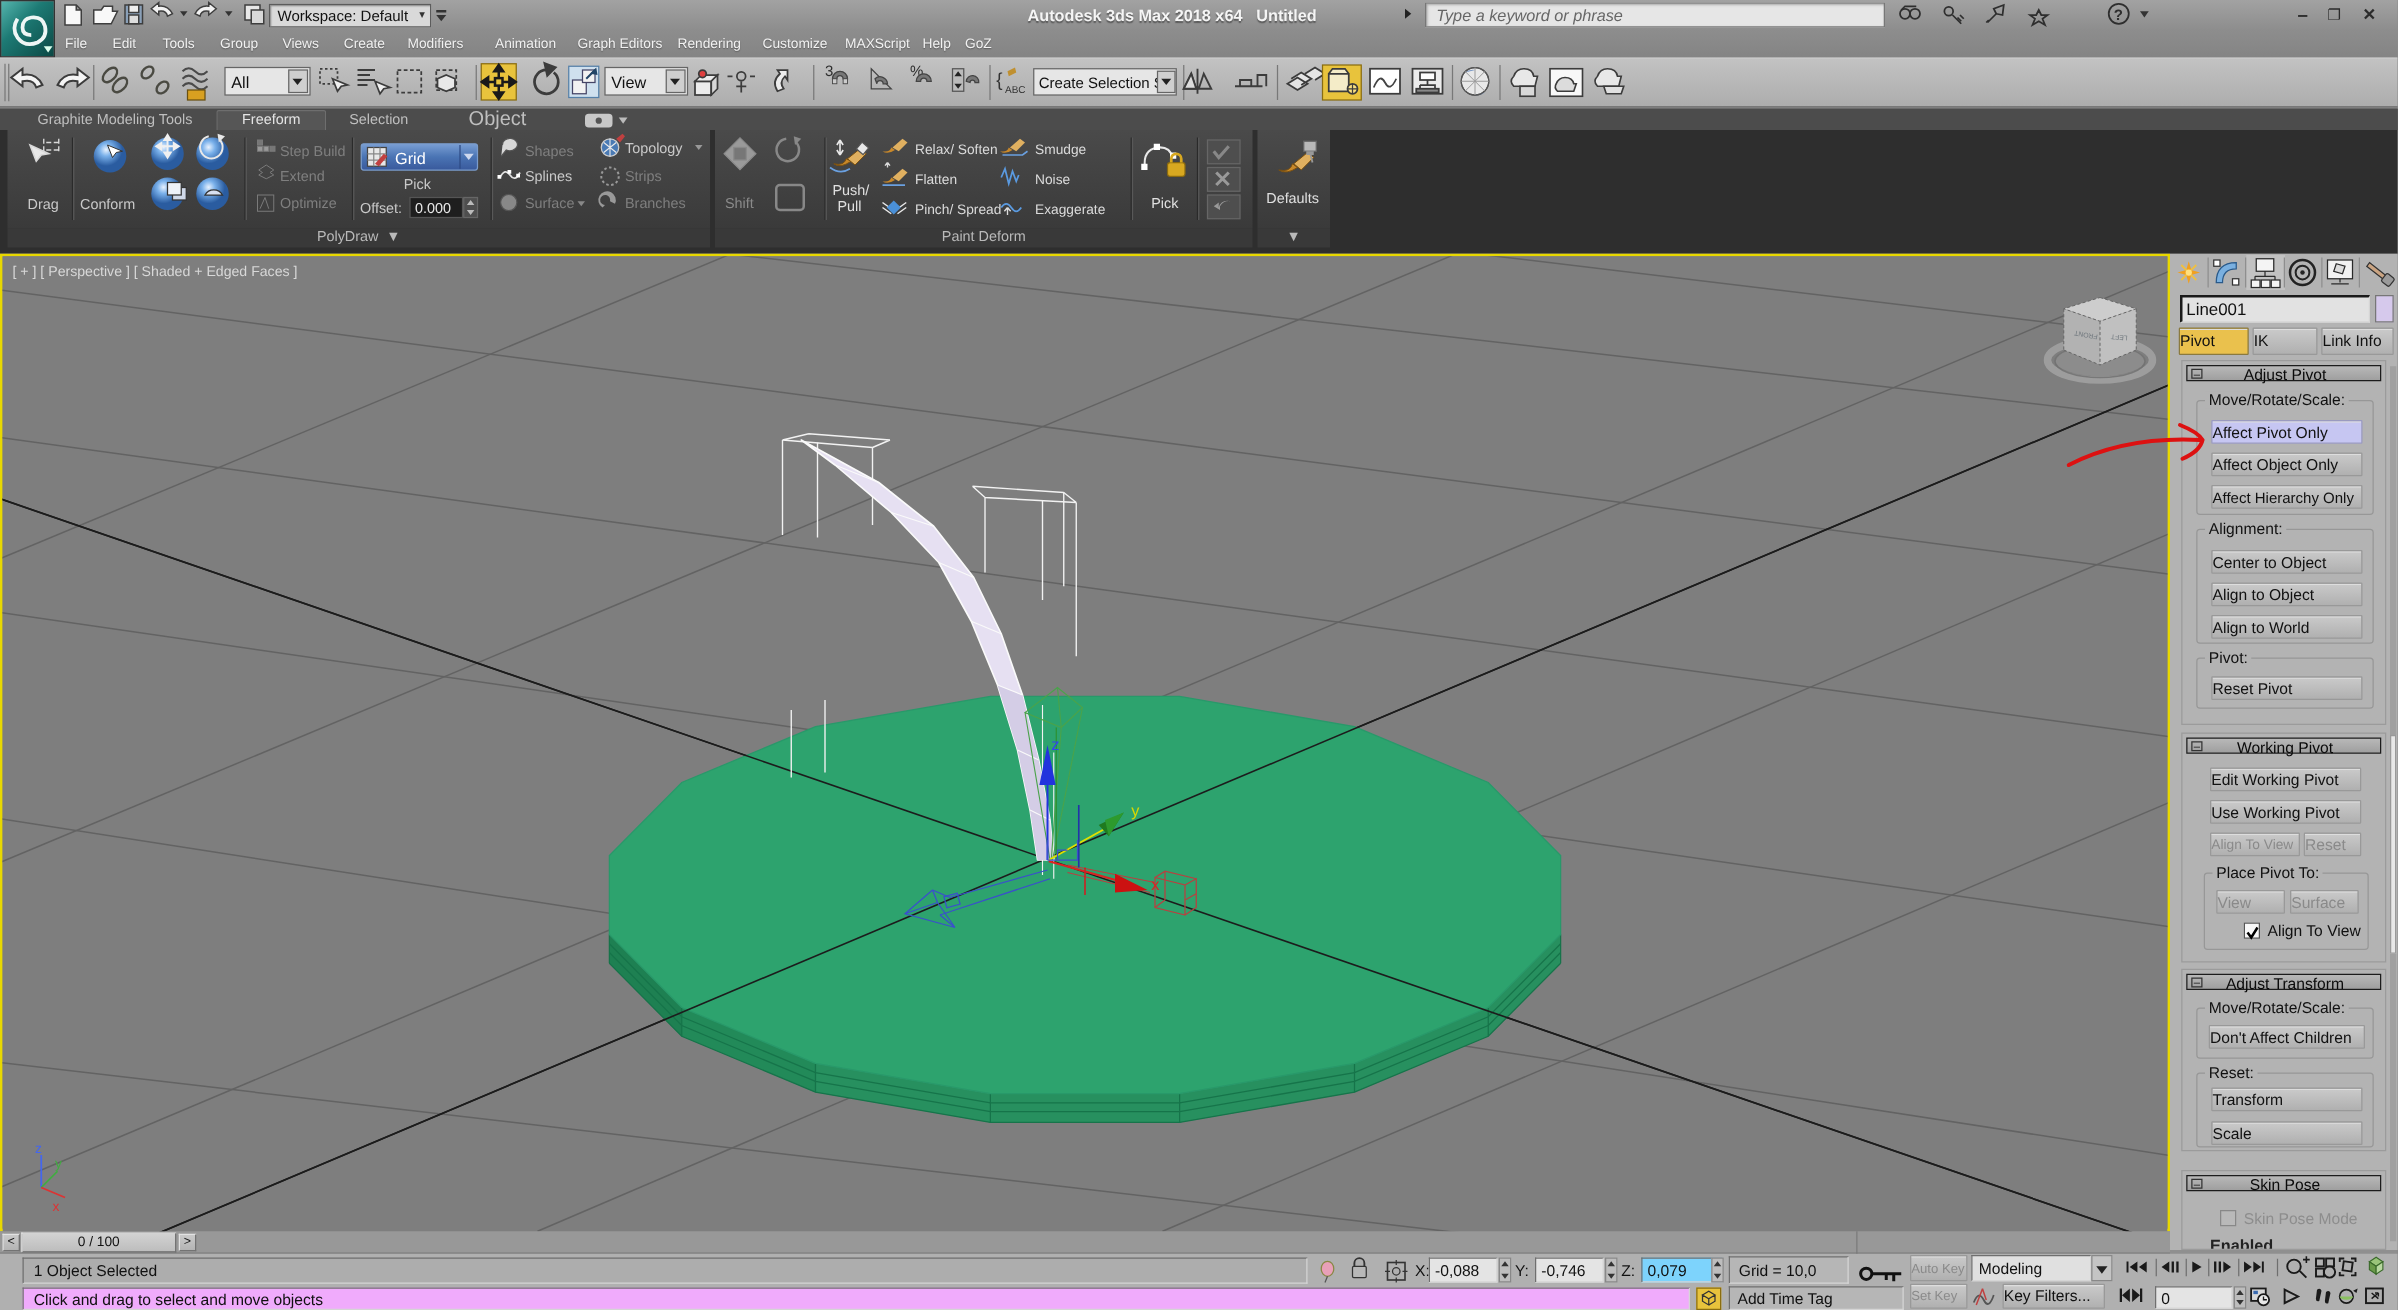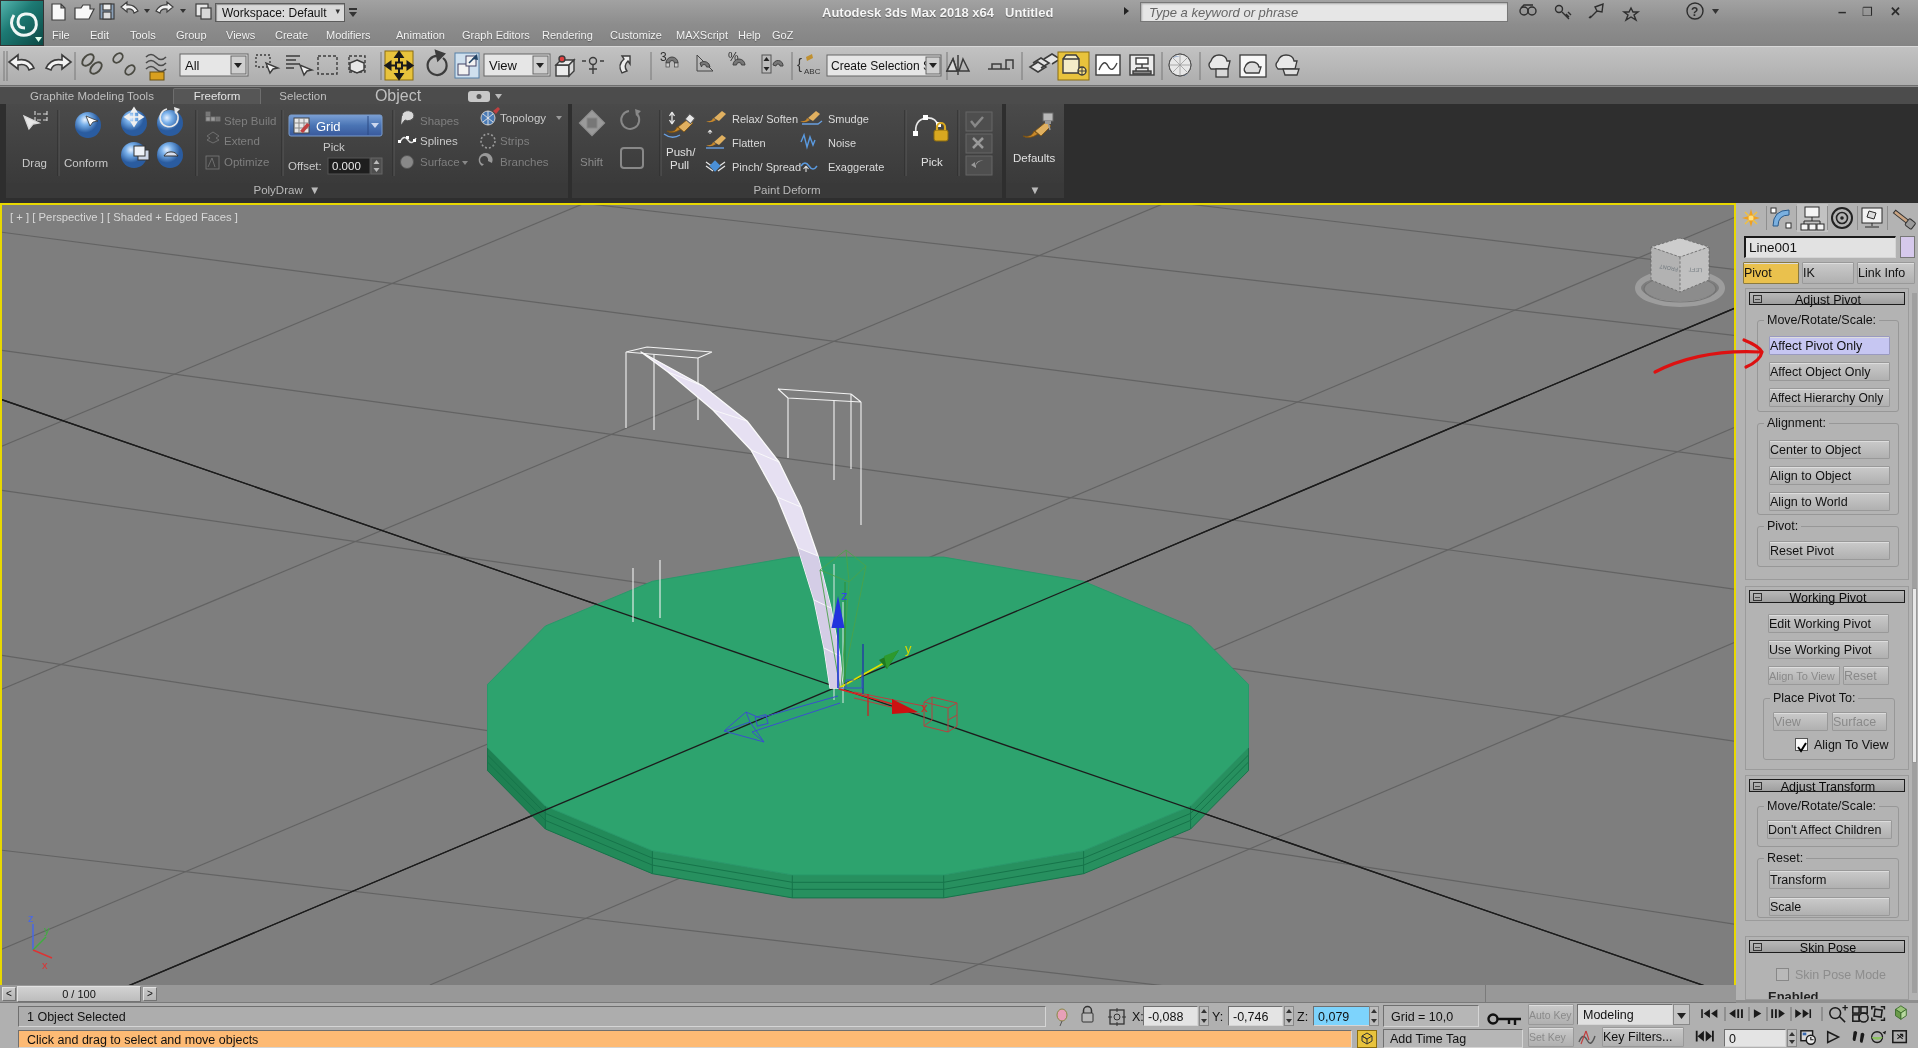--- a/index.html
+++ b/index.html
@@ -750,21 +750,21 @@
  <div class="sunken" style="left:1313px;top:21px;width:65px;height:20px;background:#7dd3fc">
       <span style="position:absolute;left:4px;top:3px;font-size:12.5px;color:#111">0,079</span>
     </div>
  <div class="abs" style="left:1369px;top:21px;width:10px;height:20px;background:#bdbdbd;border:1px solid #888"><svg width="8" height="18">
         <path d="M4 2 l-3 4 6 0z M4 16 l-3 -4 6 0z" fill="#333"></path>
       </svg></div>
  <div class="sunken" style="left:1383px;top:20px;width:96px;height:22px;background:#b6b6b6">
       <span style="position:absolute;left:7px;top:4px;font-size:12.5px;color:#111">Grid = 10,0</span>
     </div>
 
- <div class="sunken" style="left:18px;top:45px;width:1334px;height:18px;background:#fdba74">
+ <div class="sunken" style="left:18px;top:45px;width:1334px;height:18px;background:#f0abfc">
    <span style="position:absolute;left:8px;top:2px;font-size:12.5px;color:#111">Click and drag to select and move objects</span>
     </div>
  <div class="abs" style="left:1357px;top:45px;width:20px;height:18px;background:#e8c33c;border:1px solid #8a6d10"><svg width="18" height="16">
         <path d="M4 5 l5 -3 5 3 -5 3z m0 0 v5 l5 3 v-5z m10 0 v5 l-5 3" fill="none" stroke="#333"></path>
       </svg></div>
  <div class="sunken" style="left:1383px;top:44px;width:140px;height:19px;background:#b6b6b6"></div>
  <span class="abs" style="left:1390px;top:47px;font-size:12.5px;color:#111">Add Time Tag</span>
 
  <svg class="abs" style="left:1480px;top:18px" width="438" height="45">
   <g transform="translate(8,11)">

